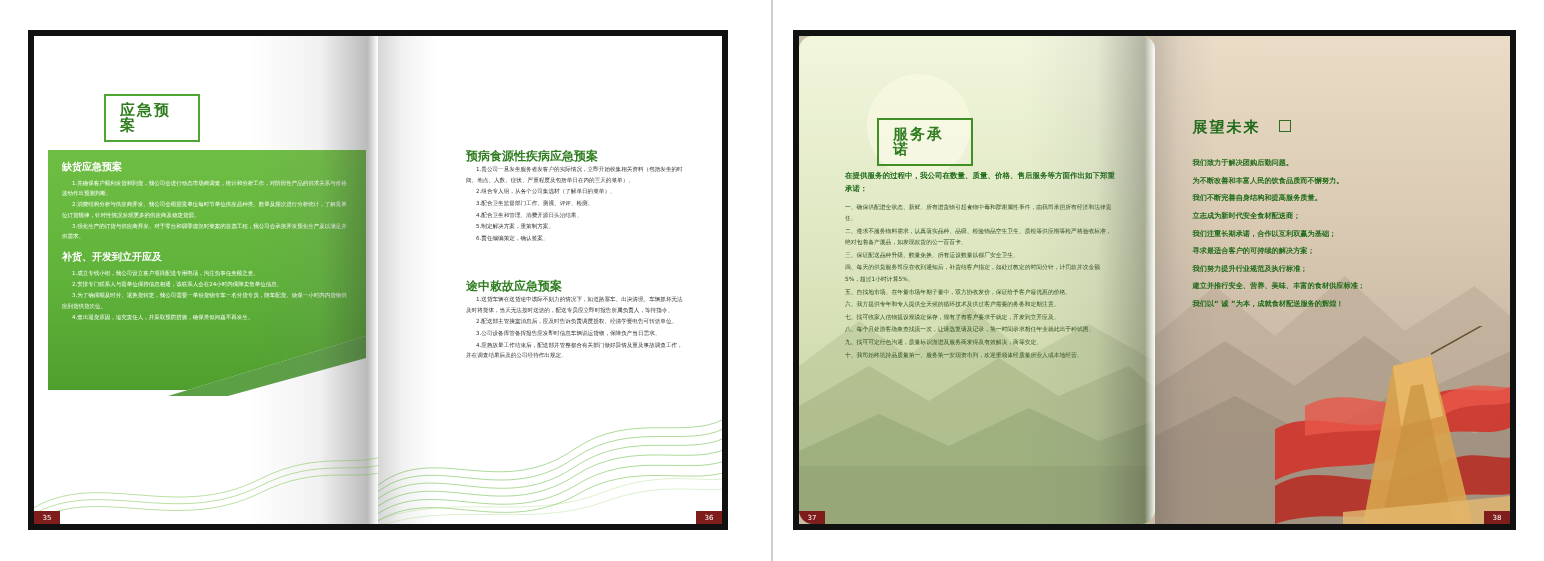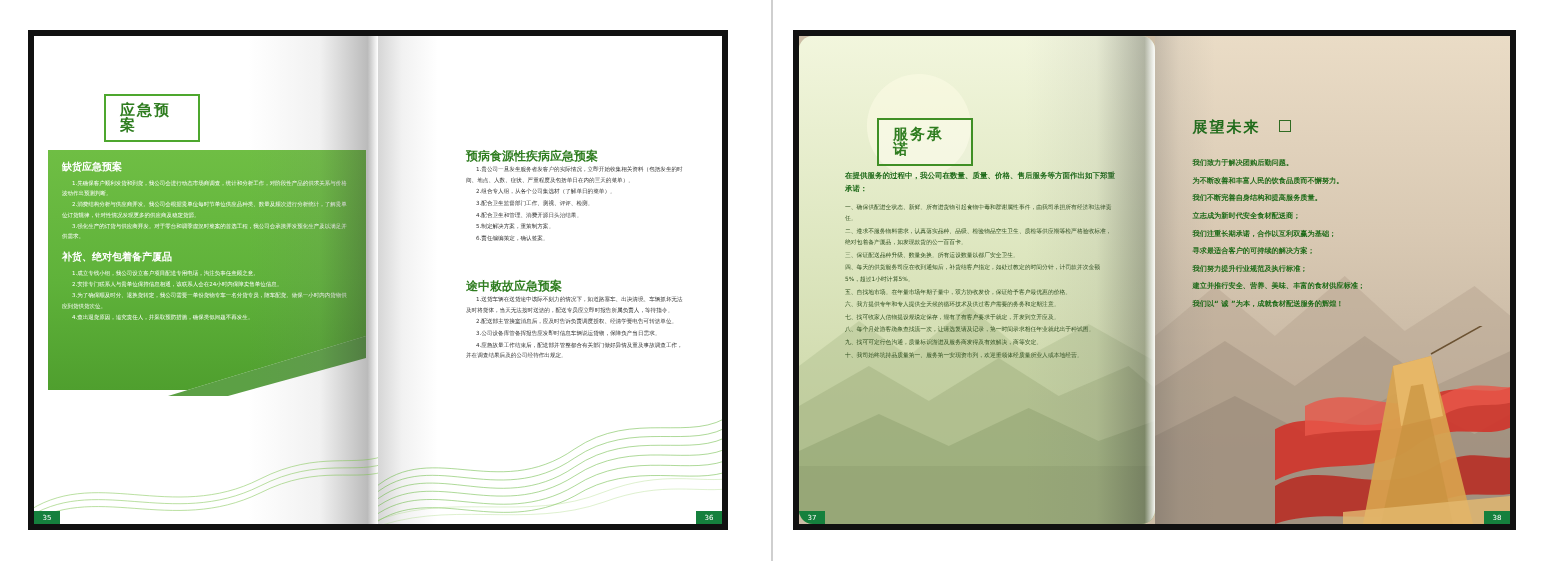--- a/index.html
+++ b/index.html
@@ -43,21 +43,21 @@
 
   
   .col-h{position:absolute;font-size:12px;font-weight:bold;color:#2f7d20;}
   .col-body{position:absolute;font-size:5.6px;line-height:1.9;color:#333;}
   .col-body p{margin:0 0 1px 0;text-indent:10px;}
 
   
   .swoosh{position:absolute;left:0;bottom:0;width:100%;height:150px;pointer-events:none;}
 
   
-  .pgnum{position:absolute;bottom:0;height:13px;min-width:26px;background:#15803d;color:#fff;
+  .pgnum{position:absolute;bottom:0;height:13px;min-width:26px;background:#7f1d1d;color:#fff;
     font-size:7px;display:flex;align-items:center;justify-content:center;}
   .pgnum.left{left:0;}
   .pgnum.right{right:0;}
 
   
   #spread-right{left:793px;top:30px;width:723px;height:500px;}
   #spread-right .pages{background:#cdbda6;}
   .pg-r-left{width:50%;background:
       radial-gradient(ellipse at 35% 20%, #eef3d6 0%, #dfe6c0 35%, #cdd6a8 60%, #b9c28f 100%); border-radius: 14px;}
   .pg-r-right{width:50%;background:
@@ -93,21 +93,21 @@
         <div class="title-box" style="left:38px;top:58px;width:96px;">
           <div class="t">应急预案</div>
         </div>
 
         <div class="green-panel" style="left:14px;top:114px;width:318px;height:240px;">
           <div class="sec-h">缺货应急预案</div>
           <p>1.先确保客户顺利发货和到货，我公司会进行动态市场商调查，统计和分析工作，对阶段性产品的供求关系与价格波动作出预测判断。</p>
           <p>2.消费结构分析与供应商开发。我公司会根据贵单位每时节单位供应品种类、数量及频次进行分析统计，了解贵单位订货规律，针对性情况发现更多的供应商及稳定货源。</p>
           <p>3.强化生产的订货与供应商开发。对于零台和调季虚況时菜案的首选工程，我公司会承接开发预化生产及以满足并供需求。</p>
 
-          <div class="sec-h" style="margin-top:9px;">补货、绝对包着备产厦品</div>
+          <div class="sec-h" style="margin-top:9px;">补货、开发到立开应及</div>
           <p>1.成立专线小组，我公司设立客户项目配送专用电话，沟注负事任意顾之意。</p>
           <p>2.安排专门联系人与贵单位保持信息相通，该联系人会在24小时内保障卖售单位信息。</p>
           <p>3.为了确保顺及时分、退换货转定，我公司需要一单份货物专车一名分货专员，随车配货。做保一小时内内货物供应到货供货次位。</p>
           <p>4.查出退货原因，追究责任人，并采取预防措施，确保类似问题不再发生。</p>
         </div>
 
         <svg class="panel-wedge" style="left:14px;top:300px;width:318px;height:60px;background:transparent;" viewBox="0 0 318 60" preserveAspectRatio="none">
           <polygon points="318,0 318,60 120,60" fill="#ffffff"></polygon>
           <polygon points="318,0 318,22 180,60 120,60" fill="#3f8f25" opacity="0.85"></polygon>
         </svg>

